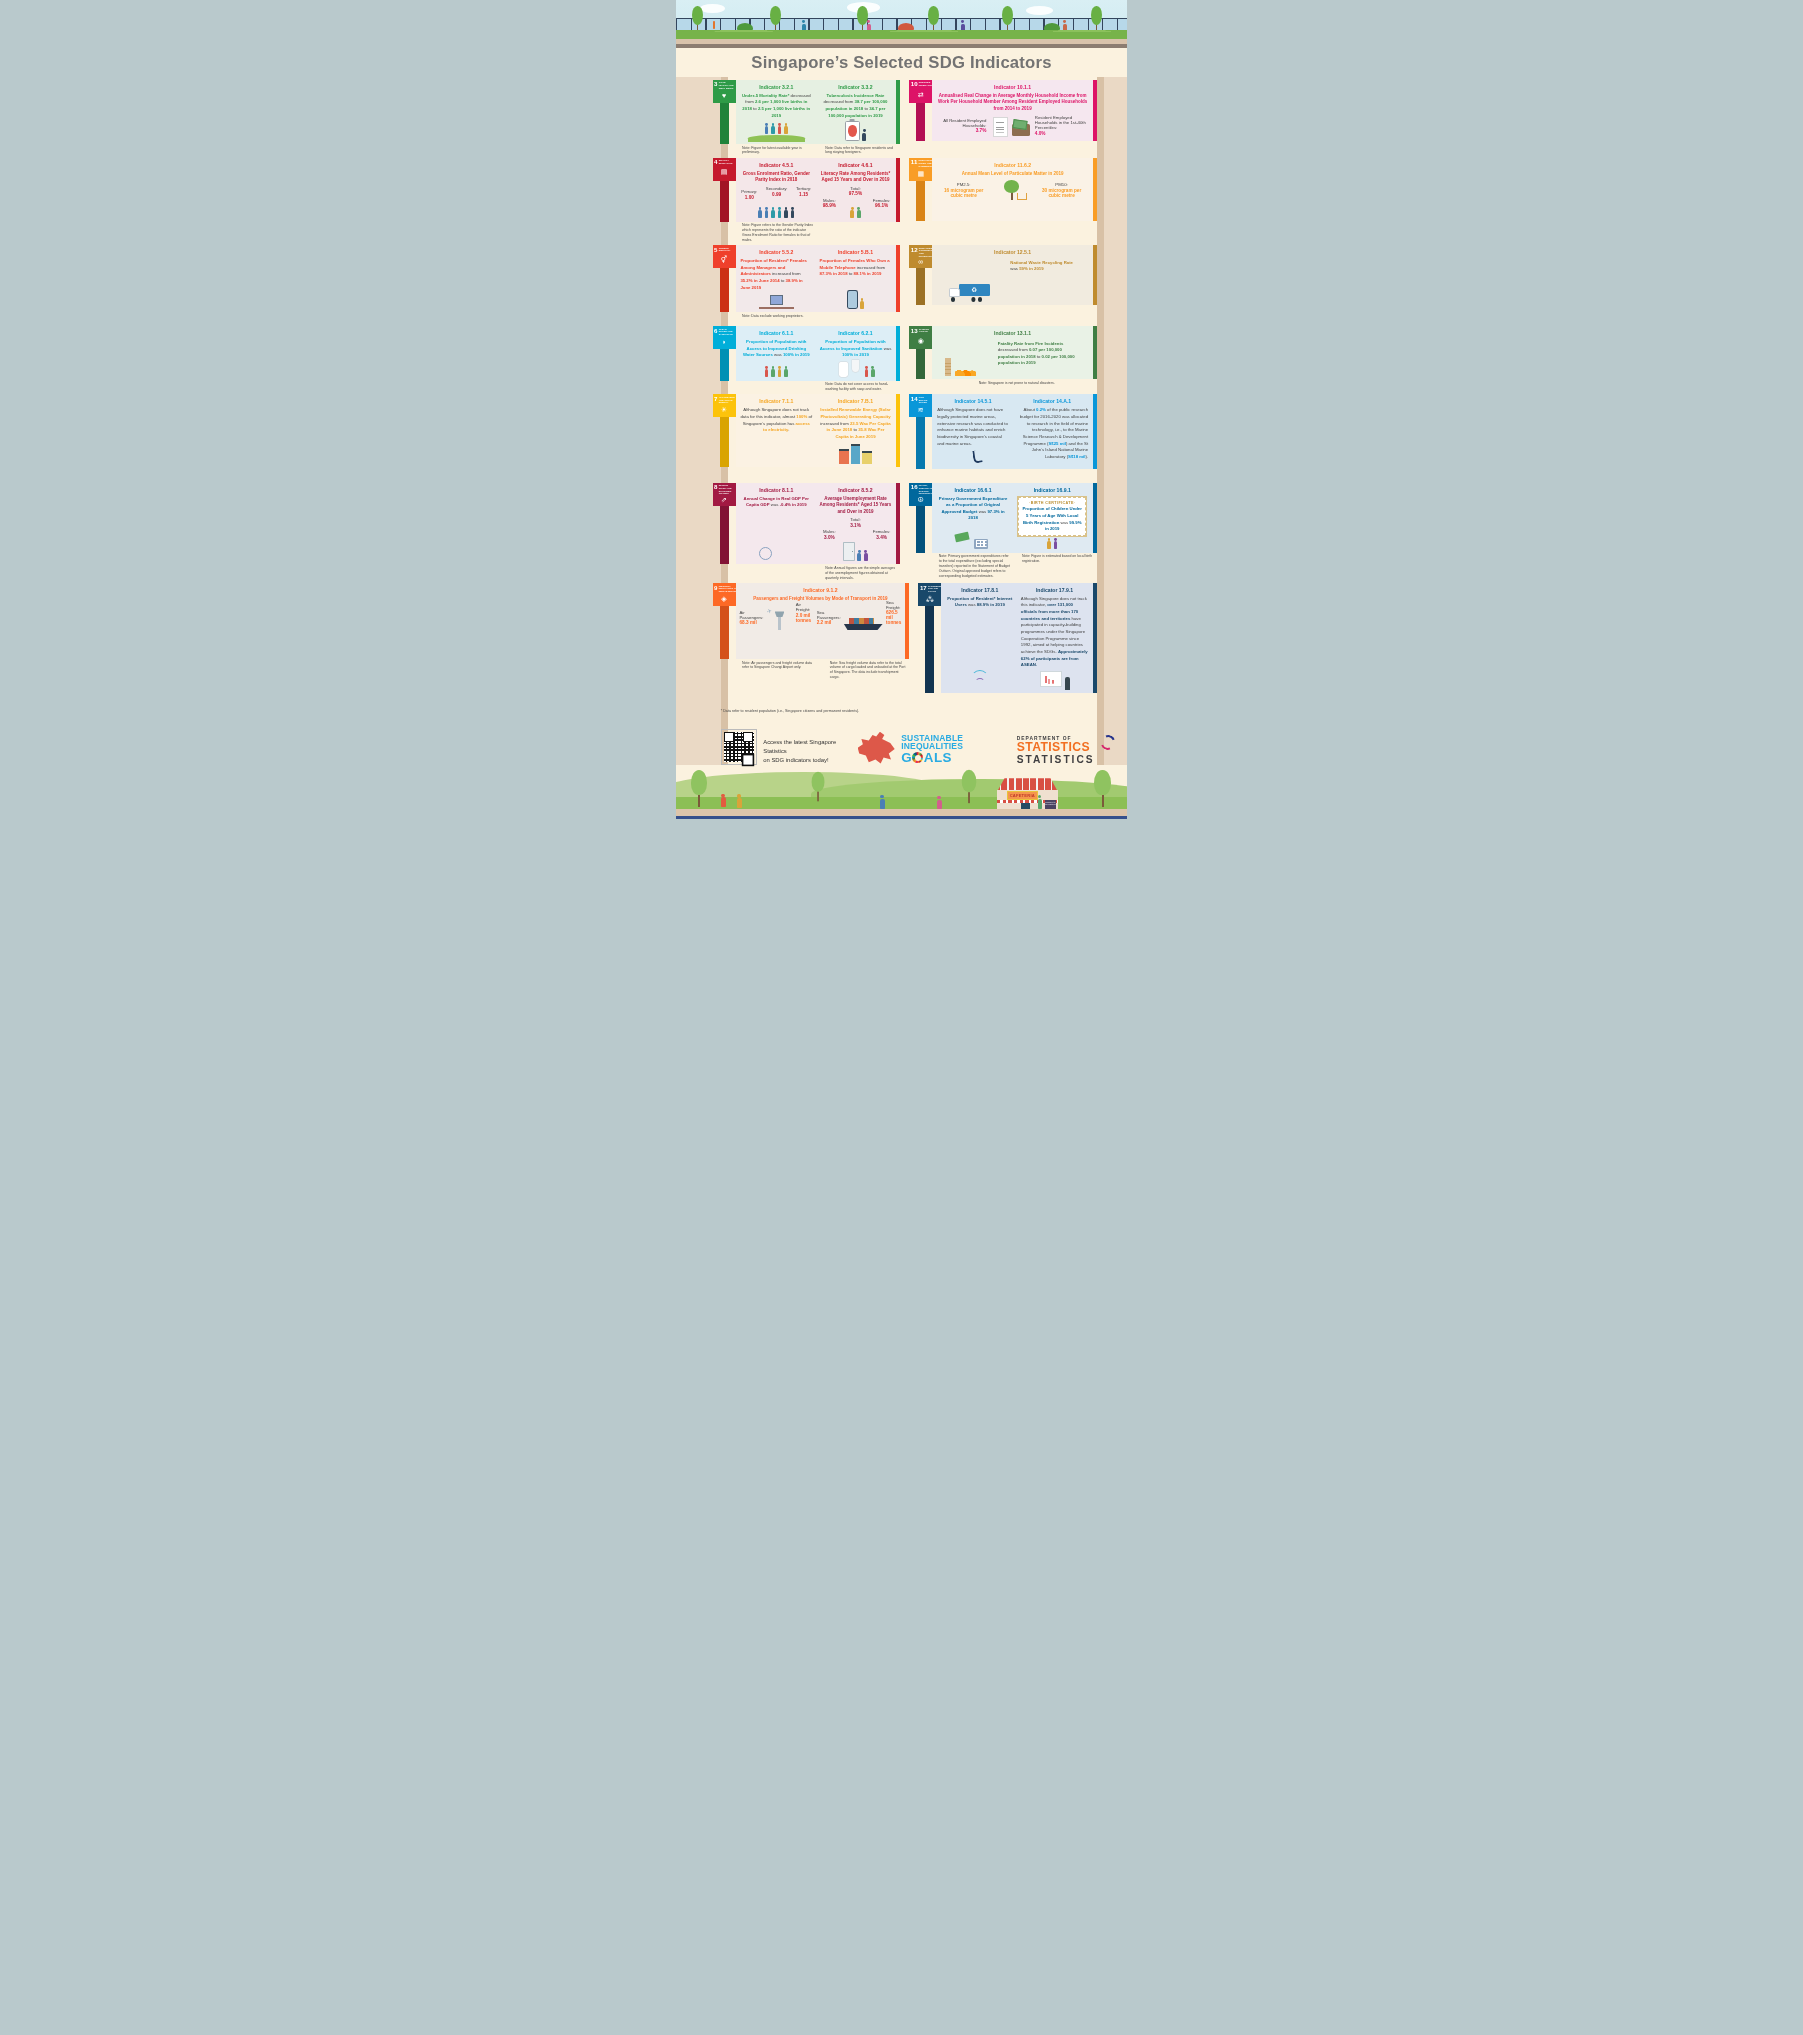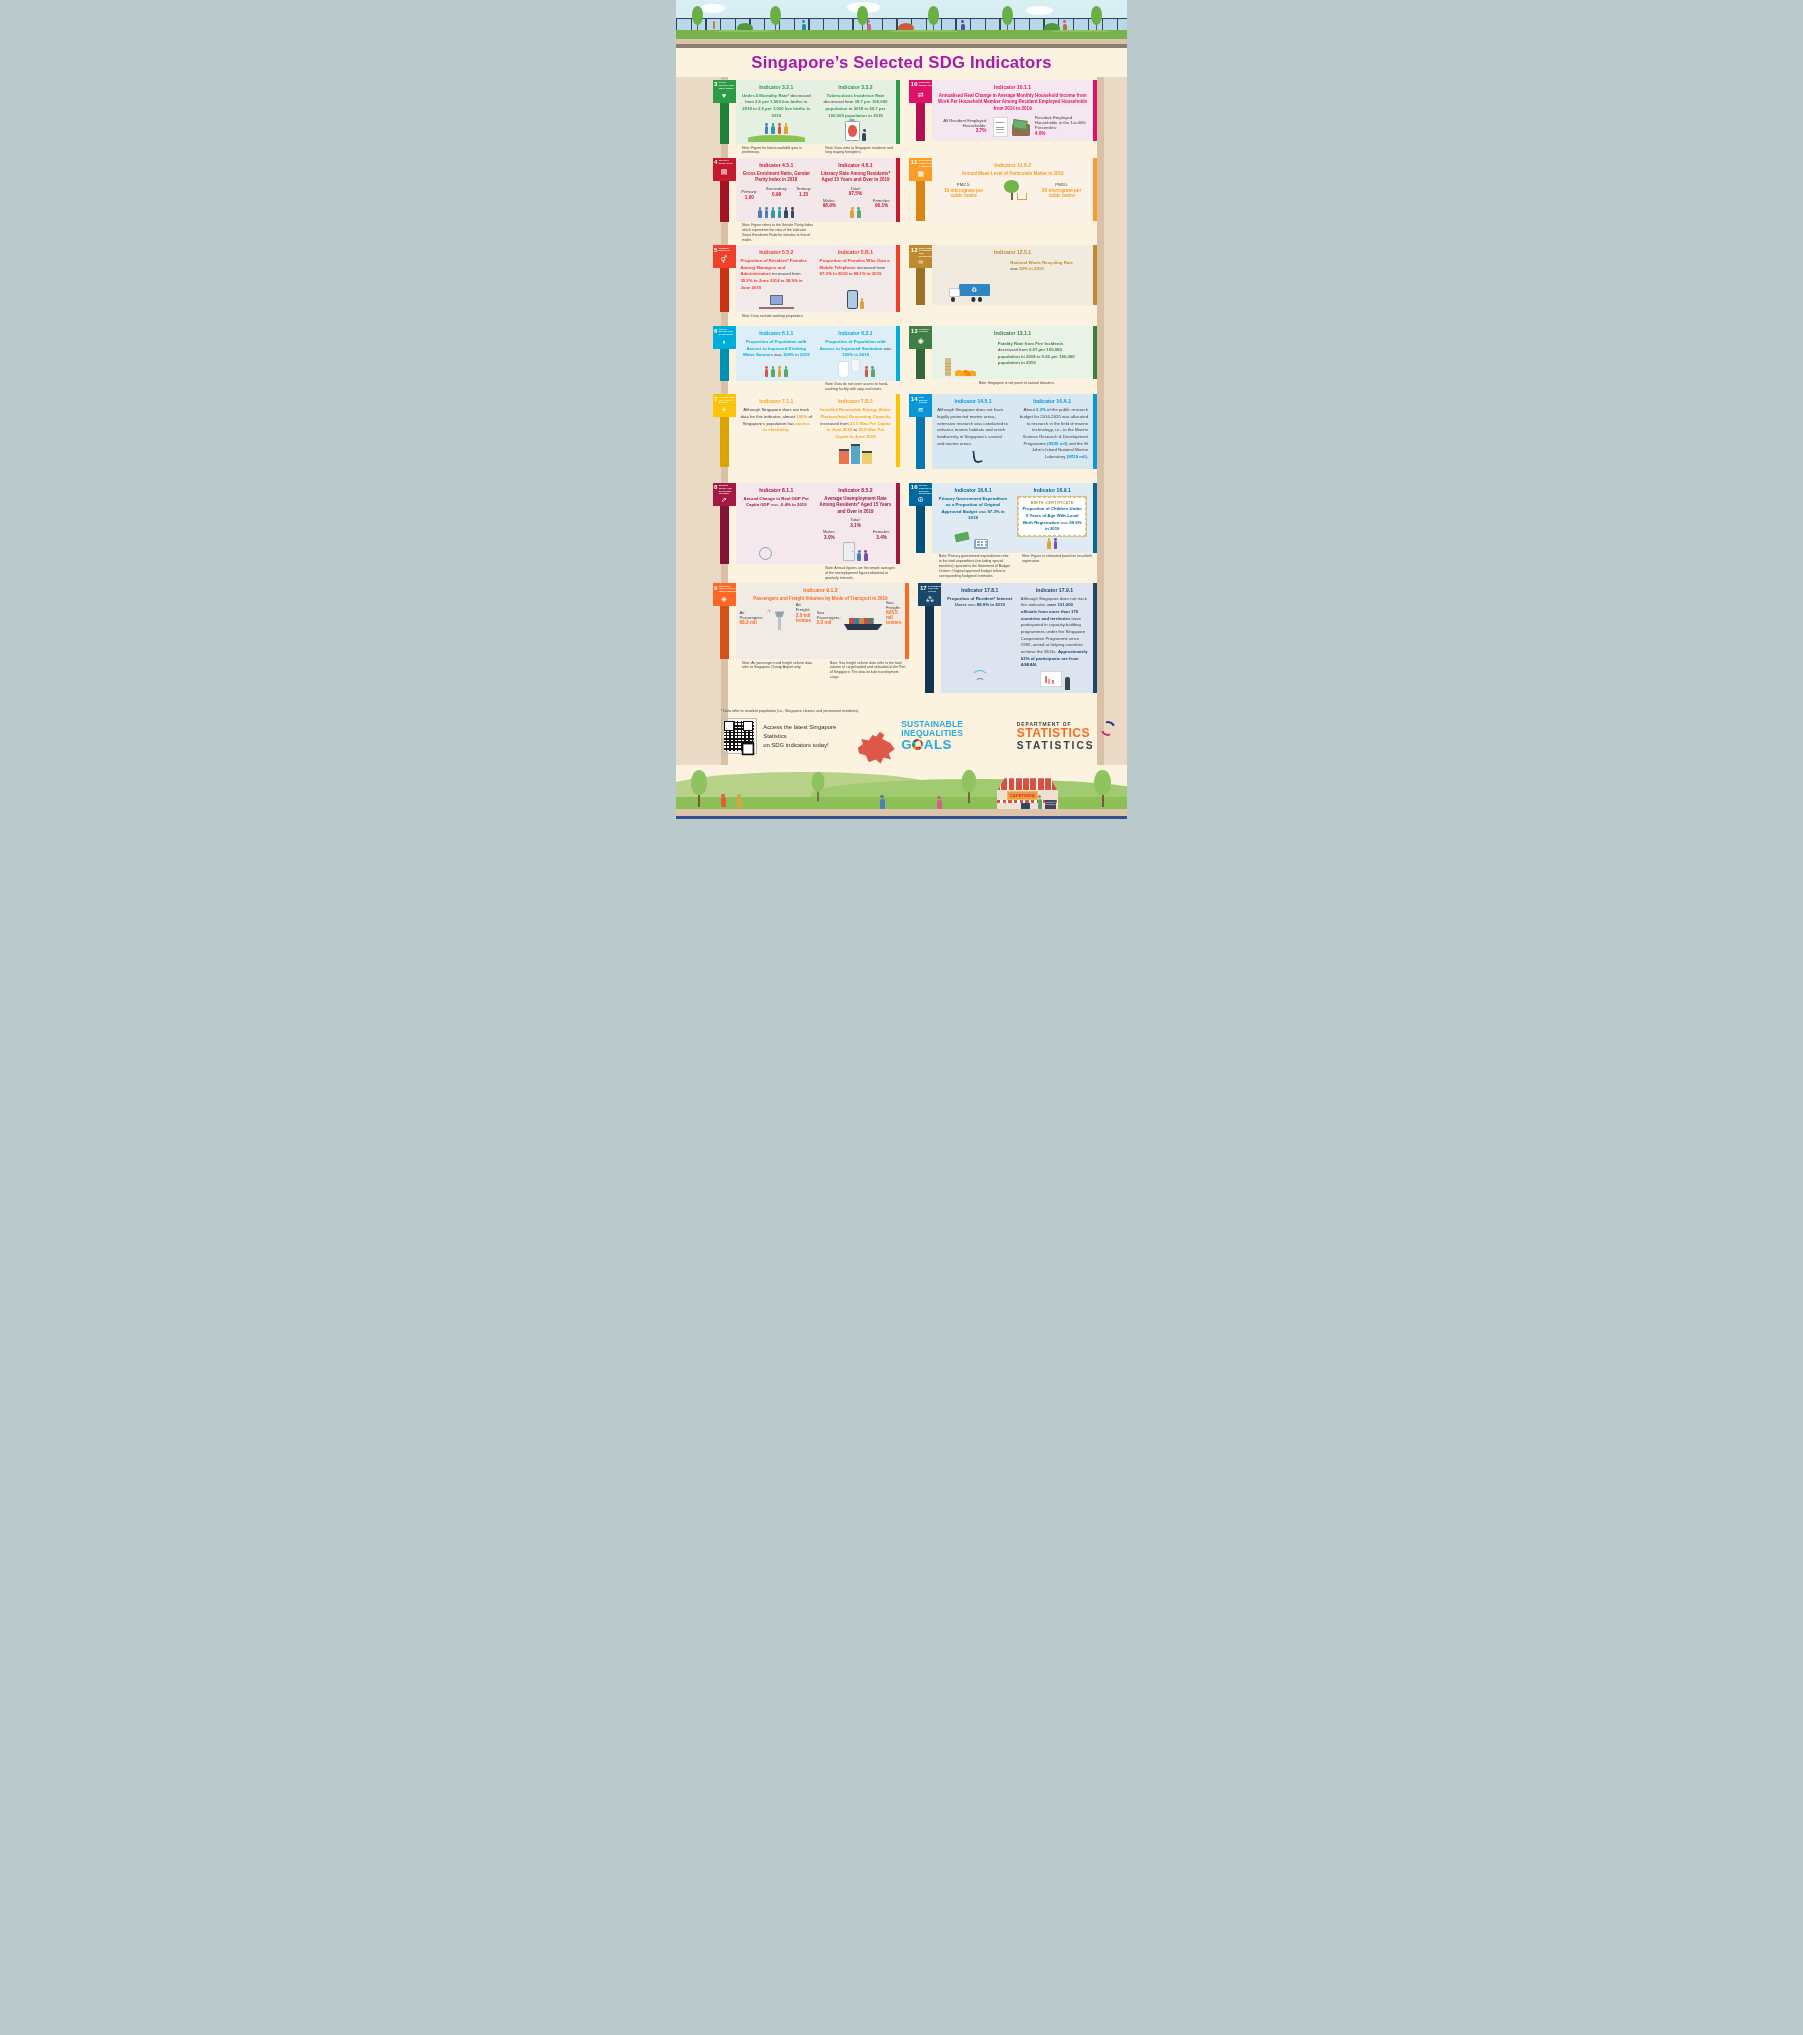--- a/index.html
+++ b/index.html
@@ -15,21 +15,21 @@
   .tree::after{content:"";position:absolute;left:0;bottom:7.3px;width:10.6px;height:19.5px;background:#68b044;border-radius:50% 50% 48% 48%/46% 46% 54% 54%;}
   .bush{position:absolute;bottom:5.7px;width:16.3px;height:10.6px;background:#4e9a3c;border-radius:50% 50% 40% 40%;}
   .bench{position:absolute;bottom:7.3px;width:14px;height:7.3px;border-bottom:1.6px solid #e2762f;}
   .bench::before{content:"";position:absolute;left:0;top:-2.4px;width:2.4px;height:8.1px;background:#e2762f;border-radius:0.8px;}
   .pfig{position:absolute;bottom:7.3px;width:3.7px;height:8.1px;border-radius:1.6px 1.6px 0.8px 0.8px;}
   .pfig::before{content:"";position:absolute;top:-3.3px;left:0.4px;width:2.8px;height:2.8px;border-radius:50%;background:inherit;}
   .wall{height:5.3px;background:#d9c3ab;}
   .wallline{height:3.3px;background:#8c7d71;}
   
   .titlebar{padding:5.7px 0 4.1px;text-align:center;background:#fbf2df;}
-  .titlebar h1{margin:0;font-size:16.7px;font-weight:800;color:#a21caf;letter-spacing:0.2px;}
+  .titlebar h1{margin:0;font-size:16.7px;font-weight:800;color:#737373;letter-spacing:0.2px;}
   
   .content{position:relative;padding:2.4px 30px 0 52px;}
   .pilL,.pilLd,.pilR,.pilRd{position:absolute;top:0;bottom:0;z-index:0;}
   .pilL{left:0;width:45px;background:#ead9c5;}
   .pilLd{left:45px;width:7.3px;background:#d8c1a6;}
   .pilR{right:0;width:23px;background:#ead9c5;}
   .pilRd{right:23px;width:7.3px;background:#d8c1a6;}
   .rows{position:relative;z-index:1;margin-left:-15.5px;}
   .row{display:flex;gap:9px;margin-bottom:1.6px;align-items:stretch;}
   .goal-group{flex:1;display:grid;grid-template-columns:23px 1fr;grid-template-rows:auto auto;}
@@ -121,21 +121,21 @@
   .ship::before{content:"";position:absolute;bottom:0;left:0;right:0;height:6.5px;background:#27364b;clip-path:polygon(0 0,100% 0,86% 100%,10% 100%);}
   .ship::after{content:"";position:absolute;bottom:6.5px;left:5.7px;width:24.4px;height:5.7px;background:repeating-linear-gradient(90deg,#c0533e 0 4.9px,#3f7ca0 4.9px 9.8px,#d08a3e 9.8px 14.7px);}
   .wifi{width:20.4px;height:17px;position:relative;}
   .wifi::before,.wifi::after{content:"";position:absolute;left:50%;bottom:1.6px;transform:translateX(-50%);border:1.6px solid #49b8d8;border-color:#49b8d8 transparent transparent transparent;border-radius:50%;}
   .wifi::before{width:16.3px;height:16.3px;}
   .wifi::after{width:8.1px;height:8.1px;border-top-color:#8e6fb8;}
   .pres{width:34px;height:19px;position:relative;}
   .pres::before{content:"";position:absolute;left:2.4px;top:0;width:20.4px;height:14.7px;background:#fff;border:0.8px solid #cfd8dc;background-image:linear-gradient(#e57373 0 0),linear-gradient(#ef9a9a 0 0),linear-gradient(#e57373 0 0);background-size:2.4px 7.3px,2.4px 5.3px,2.4px 3.7px;background-position:3.7px 4.9px,7.3px 7px,11px 8.5px;background-repeat:no-repeat;}
   .pres::after{content:"";position:absolute;right:1.6px;bottom:0;width:4.9px;height:13px;background:#37474f;border-radius:2px 2px 0 0;}
   
-  .footerrow{position:relative;z-index:1;display:flex;align-items:flex-start;gap:6.5px;padding:3.3px 0 0 0.8px;margin-left:-8.1px;}
+  .footerrow{position:relative;z-index:1;display:flex;align-items:flex-end;gap:6.5px;padding:3.3px 0 0 0.8px;margin-left:-8.1px;}
   .qr{width:36px;height:36px;background:#fff;border:0.4px solid #bbb;padding:2px;box-sizing:border-box;background-clip:content-box;background-image:repeating-linear-gradient(0deg,#111 0 1.6px,transparent 1.6px 3.3px),repeating-linear-gradient(90deg,#111 0 1.6px,transparent 1.6px 3.7px);position:relative;}
   .qr::before,.qr::after{content:"";position:absolute;width:8.1px;height:8.1px;border:1.6px solid #111;background:#fff;}
   .qr::before{left:2.4px;top:2.4px;}
   .qr::after{right:2.4px;top:2.4px;box-shadow:0 23px 0 -0.4px #fff,0 23px 0 1.2px #111;}
   .access{font-size:5.9px;color:#333;line-height:1.5;padding-top:5.7px;width:88px;}
   .sgmap{width:37px;height:33px;background:#dd5849;margin-top:14px;clip-path:polygon(60% 0,72% 10%,66% 22%,88% 34%,100% 52%,84% 66%,90% 84%,70% 78%,62% 96%,48% 84%,30% 92%,22% 72%,4% 66%,0 48%,14% 38%,10% 22%,30% 26%,40% 10%,50% 14%);}
   .sdglogo{line-height:1.02;padding-top:2.4px;}
   .sdg1{font-size:8.5px;font-weight:800;color:#29abe2;letter-spacing:0.2px;}
   .goalsline{font-size:13.4px;font-weight:800;color:#29abe2;letter-spacing:0.4px;display:flex;align-items:center;}
   .wheel{width:11px;height:11px;border-radius:50%;display:inline-block;margin:0 0.4px;background:conic-gradient(#e5243b,#dda63a,#4c9f38,#c5192d,#ff3a21,#26bde2,#fcc30b,#a21942,#fd6925,#dd1367,#fd9d24,#bf8b2e,#3f7e44,#0a97d9,#56c02b,#00689d,#19486a,#e5243b);position:relative;}

